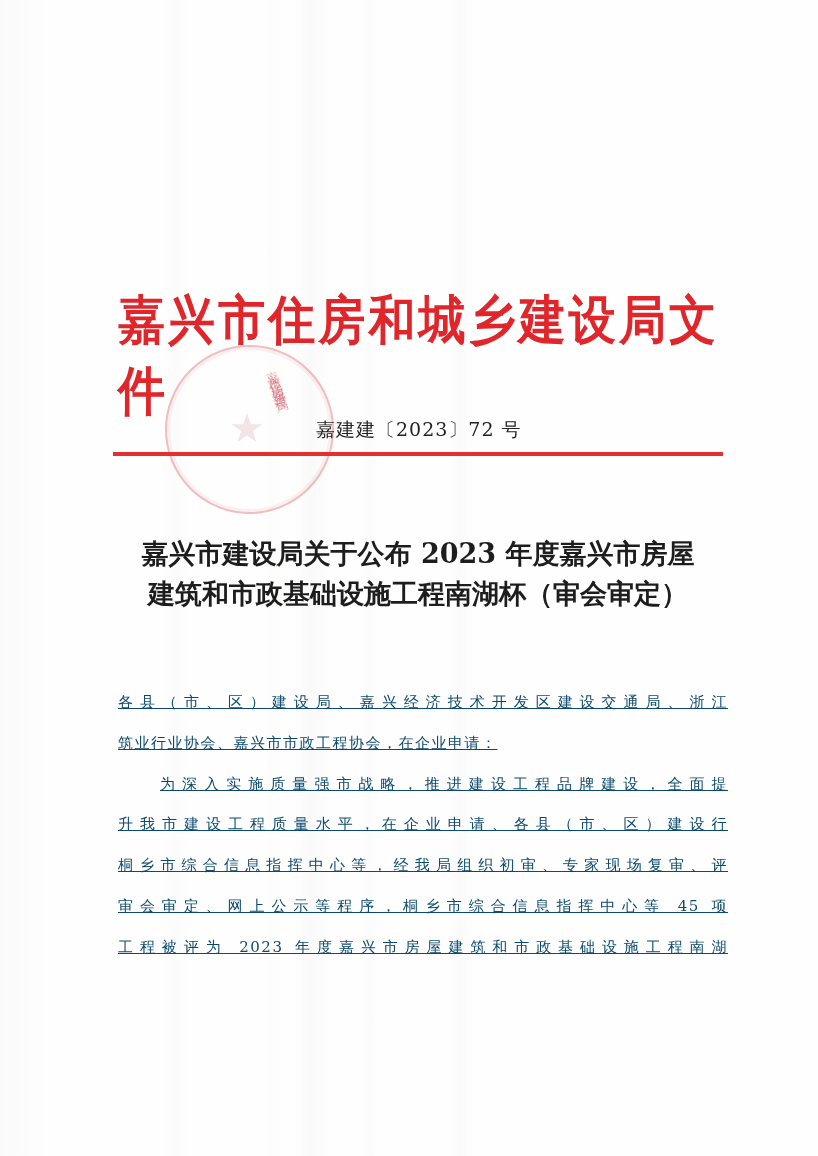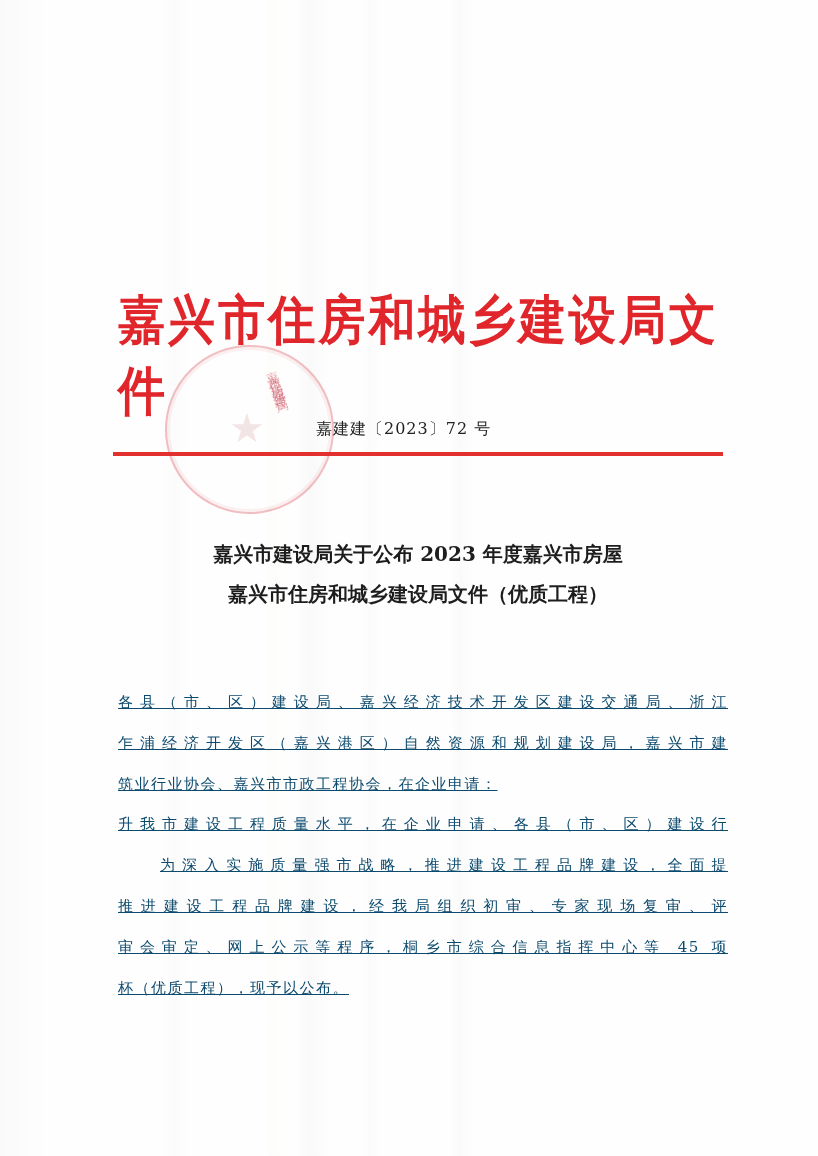--- a/index.html
+++ b/index.html
@@ -42,21 +42,21 @@
       line-height: 64px;
       color: #e0262b;
       letter-spacing: 2px;
       transform: scaleY(1.12);
       transform-origin: top left;
     }
     .doc-number {
       position: absolute;
       left: 316px;
       top: 414px;
-      font-size: 16px;
+      font-size: 19px;
       line-height: 30px;
       color: #222;
       letter-spacing: 1px;
       white-space: nowrap;
     }
     .red-rule {
       position: absolute;
       left: 113px;
       top: 452px;
       width: 610px;
@@ -93,21 +93,21 @@
       letter-spacing: 3px;
       font-family: "DejaVu Sans", sans-serif;
     }
     .notice-title {
       position: absolute;
       left: 112px;
       top: 534px;
       width: 612px;
       text-align: center;
       font-weight: bold;
-      font-size: 20px;
+      font-size: 27px;
       line-height: 40px;
       color: #1d1d1d;
     }
     .notice-title .t-line {
       display: block;
       white-space: nowrap;
     }
     .body-text {
       position: absolute;
       left: 118px;
@@ -144,29 +144,28 @@
   <span class="seal-star">★</span>
   <span class="seal-text">嘉兴市住房和城乡建设局</span>
 </div>
 
 <div class="doc-number">嘉建建〔2023〕72 号</div>
 
 <div class="red-rule"></div>
 
 <div class="notice-title">
   <span class="t-line">嘉兴市建设局关于公布 2023 年度嘉兴市房屋</span>
-  <span class="t-line">嘉兴市住房和城乡建设局文件（优质工程）</span>
+  <span class="t-line">建筑和市政基础设施工程南湖杯（审会审定）</span>
 </div>
 
 <div class="body-text">
   <div>
     <span class="b-line">各县（市、区）建设局、嘉兴经济技术开发区建设交通局、浙江</span>
-    <span class="b-line">乍浦经济开发区（嘉兴港区）自然资源和规划建设局，嘉兴市建</span>
     <span class="b-line last">筑业行业协会、嘉兴市市政工程协会，在企业申请：</span>
   </div>
   <div>
+    <span class="b-line indent">为深入实施质量强市战略，推进建设工程品牌建设，全面提</span>
     <span class="b-line">升我市建设工程质量水平，在企业申请、各县（市、区）建设行</span>
-    <span class="b-line indent">为深入实施质量强市战略，推进建设工程品牌建设，全面提</span>
-    <span class="b-line">推进建设工程品牌建设，经我局组织初审、专家现场复审、评</span>
+    <span class="b-line">桐乡市综合信息指挥中心等，经我局组织初审、专家现场复审、评</span>
     <span class="b-line">审会审定、网上公示等程序，桐乡市综合信息指挥中心等 45 项</span>
-    <span class="b-line last">杯（优质工程），现予以公布。</span>
+    <span class="b-line">工程被评为 2023 年度嘉兴市房屋建筑和市政基础设施工程南湖</span>
   </div>
 </div>
 
 </body></html>

